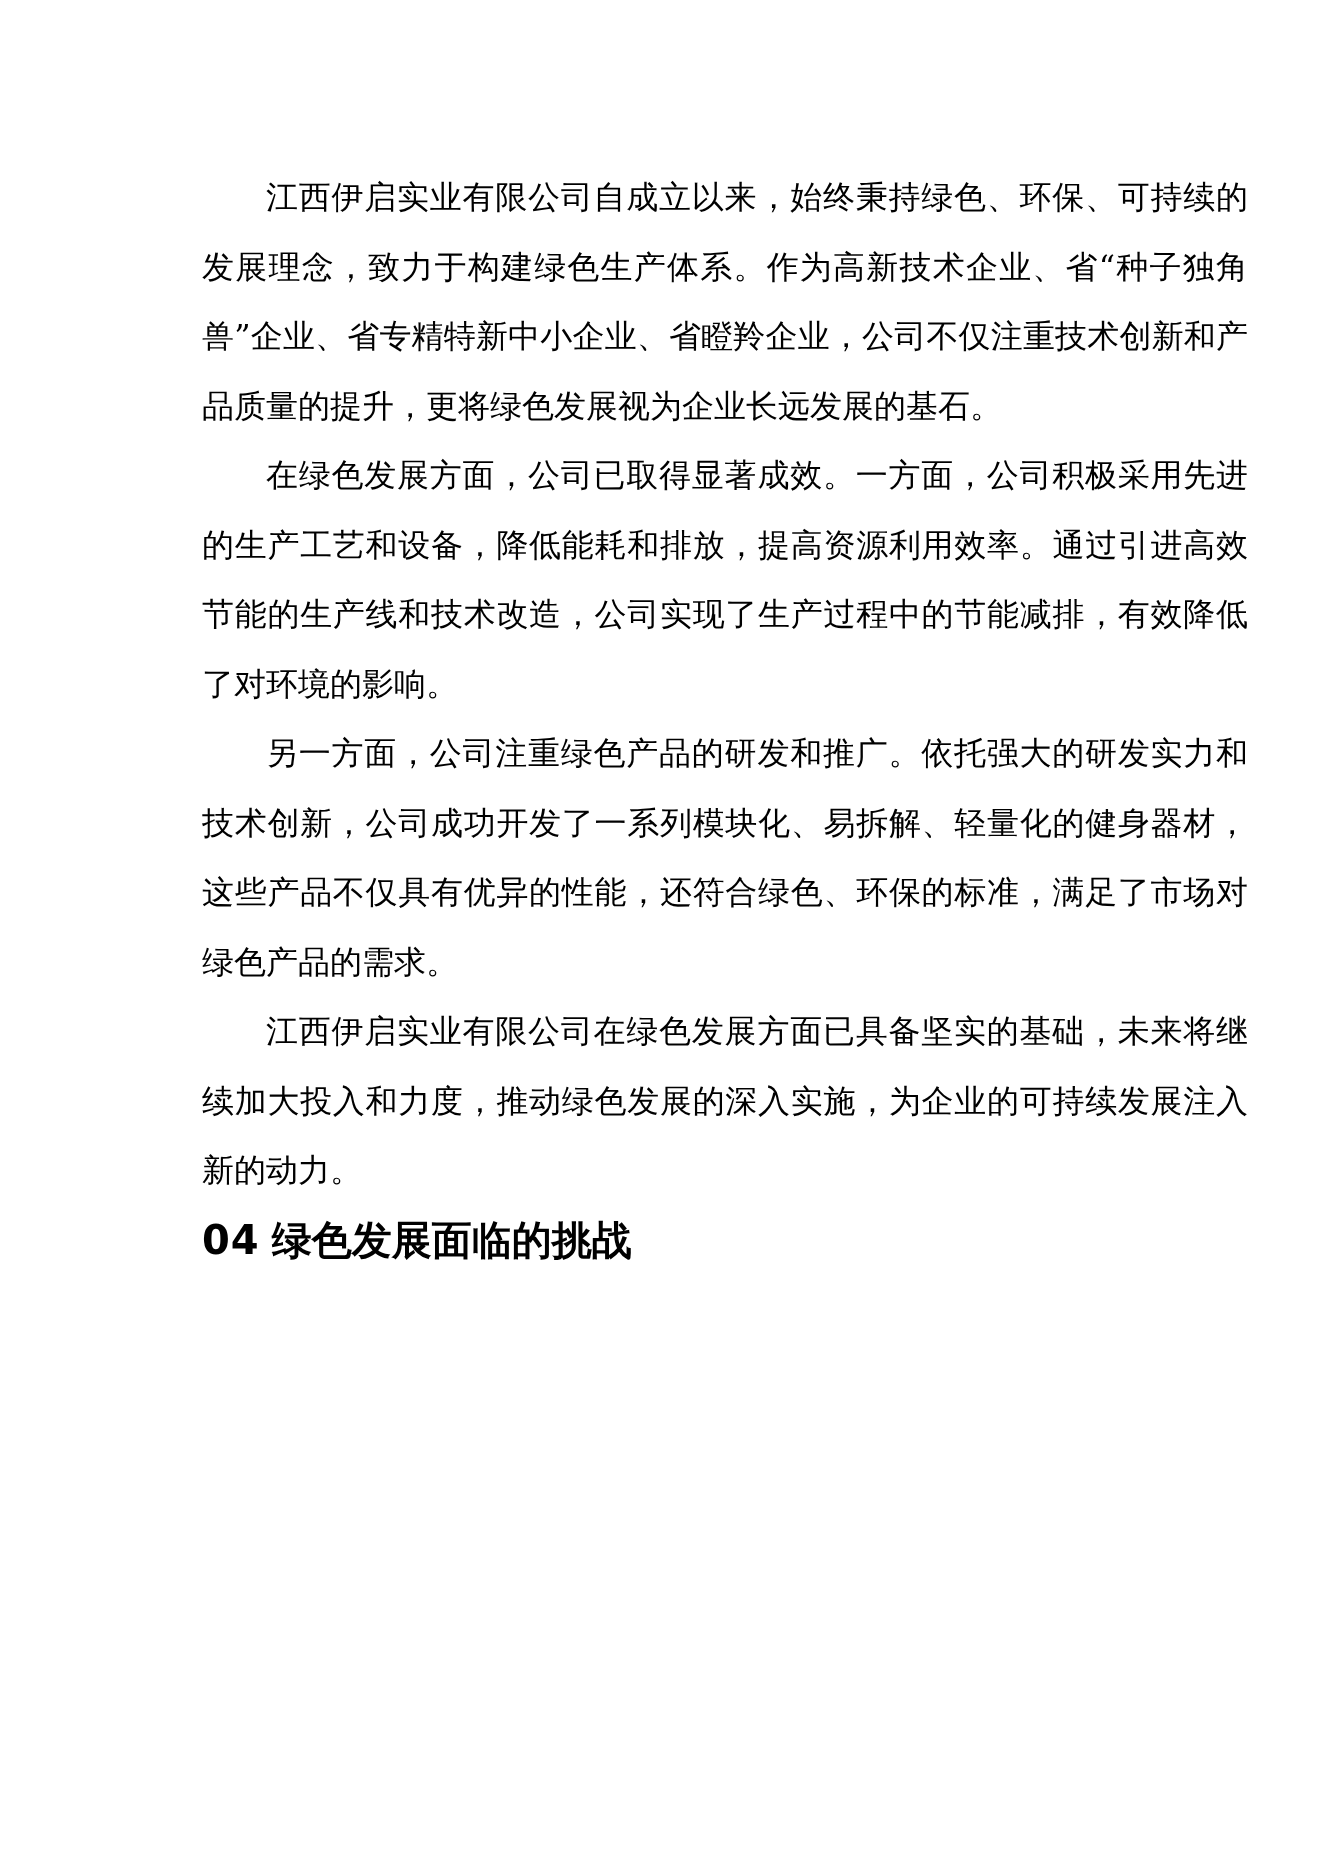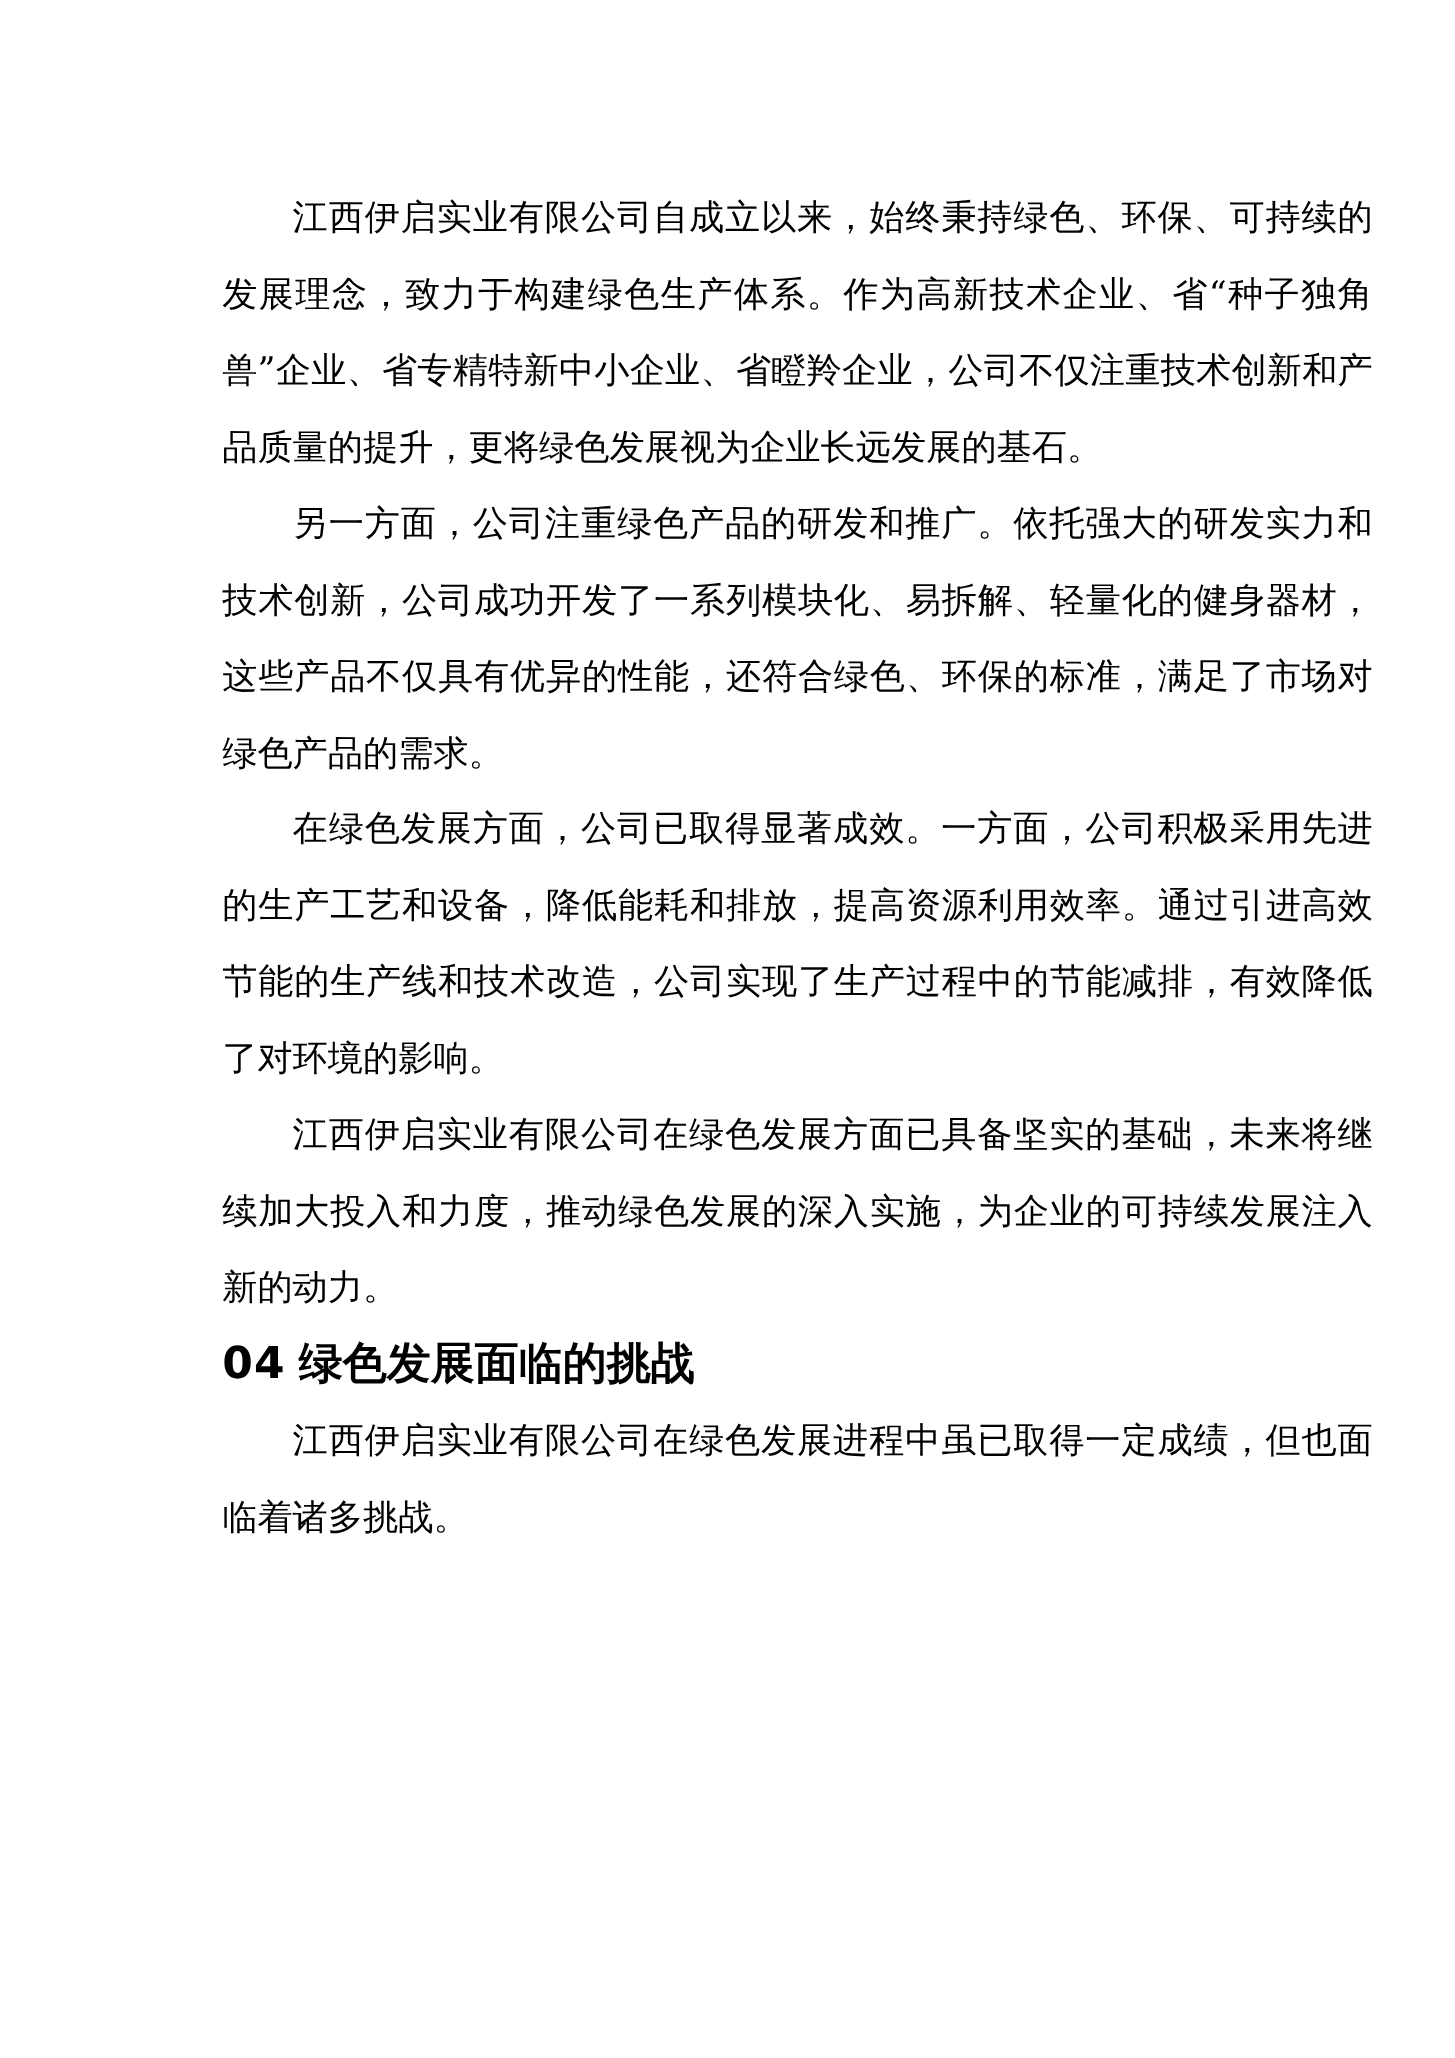--- a/index.html
+++ b/index.html
@@ -43,20 +43,19 @@
     display: inline-block;
     margin-right: 12px;
     letter-spacing: 1px;
   }
 </style>
 </head>
 <body>
 
 <div class="page">
   <p class="para">江西伊启实业有限公司自成立以来，始终秉持绿色、环保、可持续的发展理念，致力于构建绿色生产体系。作为高新技术企业、省“种子独角兽”企业、省专精特新中小企业、省瞪羚企业，公司不仅注重技术创新和产品质量的提升，更将绿色发展视为企业长远发展的基石。</p>
+  <p class="para">在绿色发展方面，公司已取得显著成效。一方面，公司积极采用先进的生产工艺和设备，降低能耗和排放，提高资源利用效率。通过引进高效节能的生产线和技术改造，公司实现了生产过程中的节能减排，有效降低了对环境的影响。</p>
   <p class="para">另一方面，公司注重绿色产品的研发和推广。依托强大的研发实力和技术创新，公司成功开发了一系列模块化、易拆解、轻量化的健身器材，这些产品不仅具有优异的性能，还符合绿色、环保的标准，满足了市场对绿色产品的需求。</p>
-  <p class="para">在绿色发展方面，公司已取得显著成效。一方面，公司积极采用先进的生产工艺和设备，降低能耗和排放，提高资源利用效率。通过引进高效节能的生产线和技术改造，公司实现了生产过程中的节能减排，有效降低了对环境的影响。</p>
   <p class="para">江西伊启实业有限公司在绿色发展方面已具备坚实的基础，未来将继续加大投入和力度，推动绿色发展的深入实施，为企业的可持续发展注入新的动力。</p>
   <h2 class="section-heading">
     <span class="section-number">04</span><span class="section-title">绿色发展面临的挑战</span>
   </h2>
-  <p class="para">江西伊启实业有限公司在绿色发展进程中虽已取得一定成绩，但也面临着诸多挑战。</p>
 </div>
 
 </body></html>

